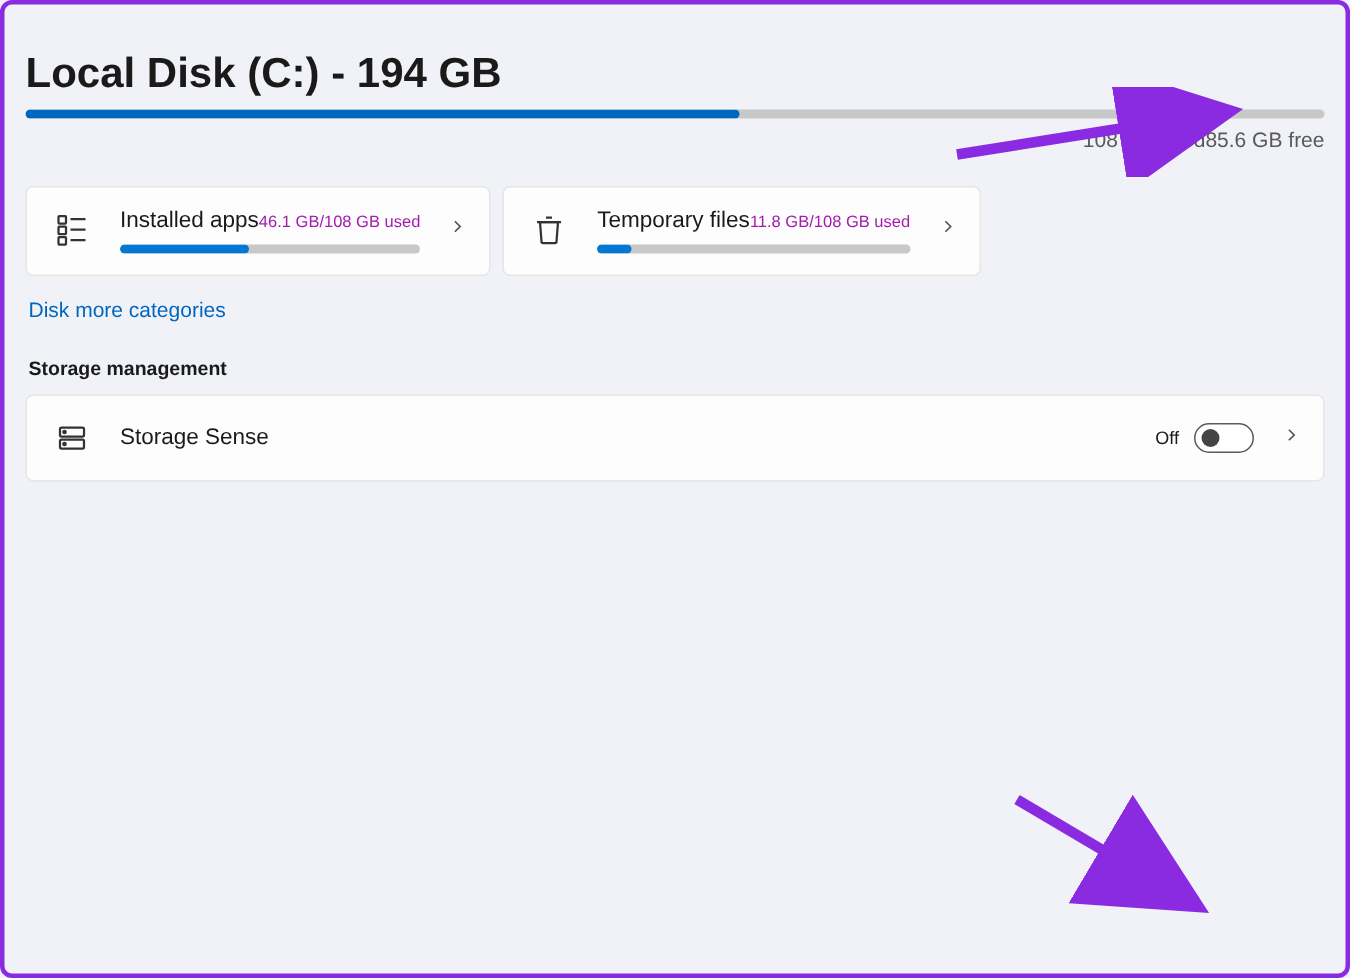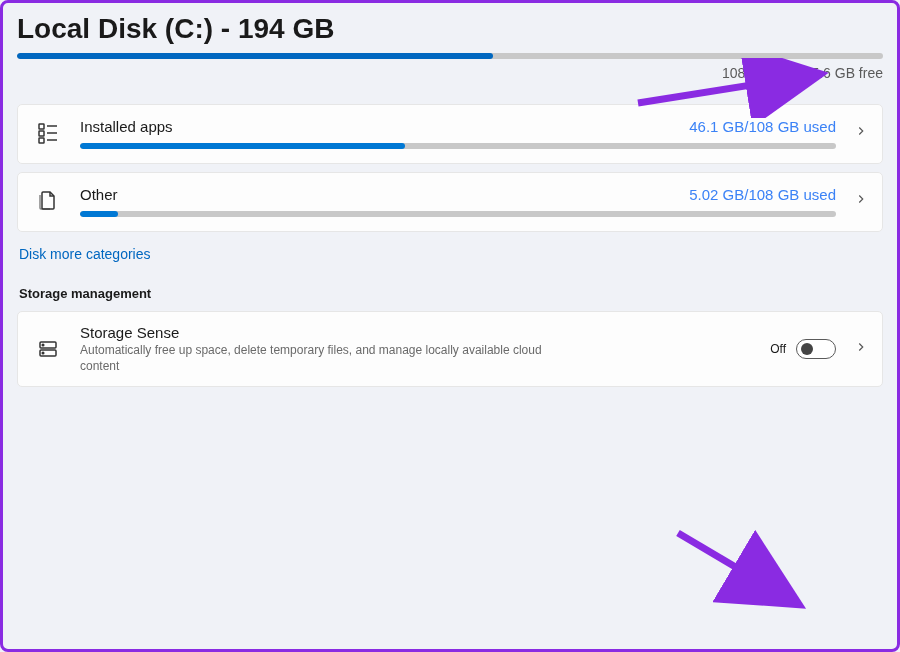--- a/index.html
+++ b/index.html
@@ -12,20 +12,21 @@
       border: 3px solid #8a2be2;
       border-radius: 8px;
       padding: 10px 14px 14px 14px;
       position: relative;
     }
     .header-title {
       font-size: 28px;
       font-weight: 600;
       color: #1a1a1a;
       padding: 0 0 8px 0;
+      margin-top: 20px;
     }
     .main-progress {
       height: 6px;
       border-radius: 3px;
       background: #c8c8c8;
       overflow: hidden;
       width: 100%;
       margin-bottom: 6px;
     }
     .main-fill {
@@ -35,21 +36,20 @@
     }
     .usage-row {
       display: flex;
       justify-content: flex-end;
       font-size: 14px;
       color: #5a5a5a;
       margin-bottom: 18px;
     }
     .cards {
       display: flex;
-      flex-direction: column;
       gap: 8px;
       margin-top: 23px;
     }
     .card {
       background: #fdfdfd;
       border: 1px solid #e6e6e6;
       border-radius: 5px;
       display: flex;
       align-items: center;
       padding: 12px 14px 14px 14px;
@@ -72,22 +72,22 @@
       display: flex;
       justify-content: space-between;
       align-items: baseline;
       margin-bottom: 8px;
     }
     .card-title {
       font-size: 15px;
       color: #1a1a1a;
     }
     .card-meta {
-      font-size: 15px;
-      color: #3b82f6;
+      font-size: 11px;
+      color: #a21caf;
     }
     .card-bar {
       height: 6px;
       border-radius: 3px;
       background: #c8c8c8;
       overflow: hidden;
       width: 100%;
     }
     .card-fill {
       height: 100%;
@@ -212,64 +212,63 @@
         <div class="card-fill" style="width:43%"></div>
       </div>
     </div>
     <div class="chev">
       <svg width="14" height="14" viewBox="0 0 24 24" fill="none" stroke="#555" stroke-width="2">
           <polyline points="9 18 15 12 9 6"></polyline>
         </svg>
     </div>
   </div>
 
-
   <div class="card">
     <div class="card-icon">
       <svg width="24" height="24" viewBox="0 0 24 24" fill="none" stroke="#333" stroke-width="1.5">
-        <path d="M7 3h7l4 4v12a1 1 0 0 1-1 1H7a1 1 0 0 1-1-1V4a1 1 0 0 1 1-1z"></path>
-          <path d="M14 3v4h4"></path>
-        <path d="M4 6v13a1 1 0 0 0 1 1h9" stroke-opacity="0.6"></path>
+        <path d="M6 7h12l-1 13a1 1 0 0 1-1 1H8a1 1 0 0 1-1-1L6 7z"></path>
+          <path d="M4 7h16"></path>
+          <path d="M10 4h4"></path>
       </svg>
     </div>
     <div class="card-body">
       <div class="card-top">
-        <span class="card-title">Other</span>
-        <span class="card-meta">5.02 GB/108 GB used</span>
+        <span class="card-title">Temporary files</span>
+        <span class="card-meta">11.8 GB/108 GB used</span>
       </div>
       <div class="card-bar">
-        <div class="card-fill" style="width:5%"></div>
+        <div class="card-fill" style="width:11%"></div>
       </div>
     </div>
     <div class="chev">
       <svg width="14" height="14" viewBox="0 0 24 24" fill="none" stroke="#555" stroke-width="2">
           <polyline points="9 18 15 12 9 6"></polyline>
         </svg>
     </div>
   </div>
+
 
 
 </div>
 
 <div class="show-more">Disk more categories</div>
 
 <div class="section-heading">Storage management</div>
 
 <div class="sense-card">
   <div class="card-icon">
     <svg width="24" height="24" viewBox="0 0 24 24" fill="none" stroke="#333" stroke-width="1.5">
       <rect x="4" y="5" width="16" height="6" rx="1"></rect>
         <rect x="4" y="13" width="16" height="6" rx="1"></rect>
       <circle cx="7" cy="8" r="0.8" fill="#333"></circle>
         <circle cx="7" cy="16" r="0.8" fill="#333"></circle>
     </svg>
   </div>
   <div class="sense-body">
     <div class="sense-title">Storage Sense</div>
-    <div class="sense-desc">Automatically free up space, delete temporary files, and manage locally available cloud content</div>
   </div>
   <div class="toggle-wrap">
     <span class="toggle-label">Off</span>
     <div class="toggle">
       <div class="toggle-knob"></div>
     </div>
   </div>
   <div class="chev">
     <svg width="14" height="14" viewBox="0 0 24 24" fill="none" stroke="#555" stroke-width="2">
         <polyline points="9 18 15 12 9 6"></polyline>

